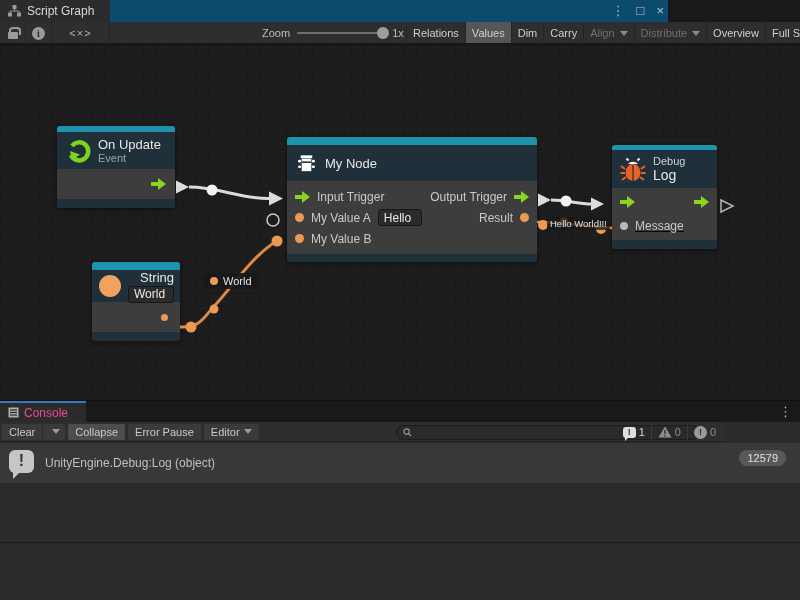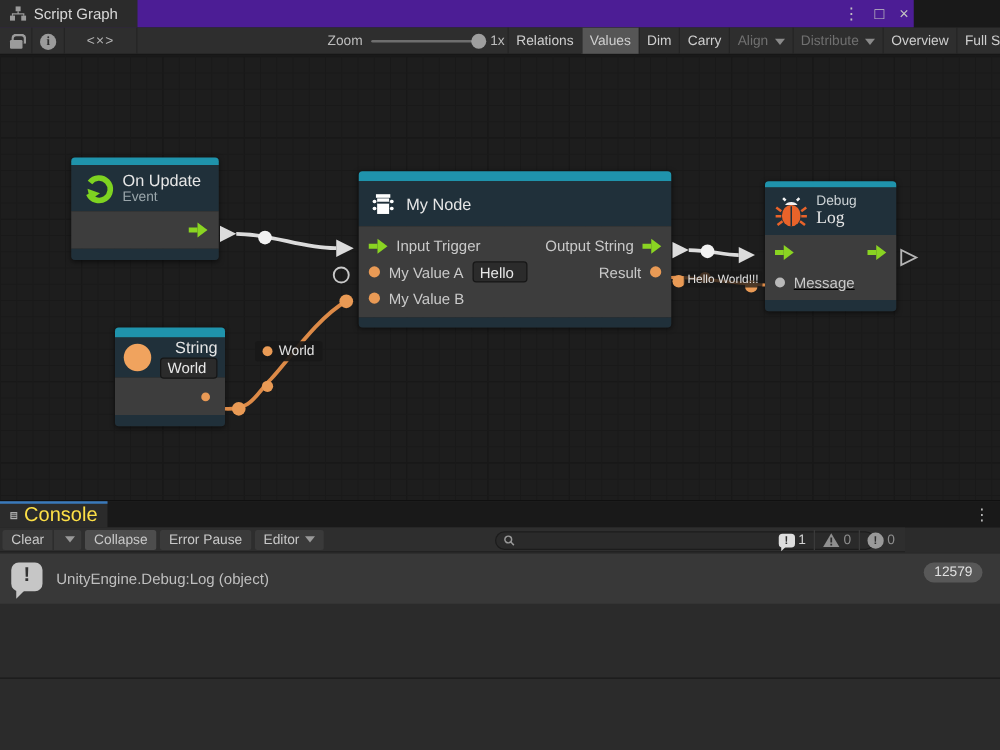--- a/index.html
+++ b/index.html
@@ -1,21 +1,21 @@
 <!DOCTYPE html>
 <html><head>
 <meta charset="utf-8">
 <style>
   * { margin:0; padding:0; box-sizing:border-box; }
   html,body { width:800px; height:600px; overflow:hidden; background:#191919;
     font-family:"Liberation Sans", sans-serif; -webkit-font-smoothing:antialiased; }
   .app { position:relative; width:800px; height:600px; }
 
   
-  .titlebar { position:absolute; left:0; top:0; width:731px; height:22px; background:#4c1d95; }
+  .titlebar { position:absolute; left:0; top:0; width:668px; height:22px; background:#0c4a6e; }
   .doc-tab { position:absolute; left:0; top:0; height:22px; width:110px; background:#2b2b2b;
     display:flex; align-items:center; gap:6px; padding:0 8px; }
   .doc-tab .ttext { color:#d8d8d8; font-size:12px; }
   .win-controls { position:absolute; right:4px; top:0; height:22px; display:flex; align-items:center; gap:12px; }
   .win-controls span { color:#c2c2c2; font-size:13px; line-height:22px; cursor:default; }
 
   
   .gtoolbar { position:absolute; left:0; top:22px; width:800px; height:22px; background:#2e2e2e;
     border-bottom:1px solid #161616; overflow:hidden; }
   .tb-left { position:absolute; left:0; top:0; height:22px; display:flex; align-items:center; }
@@ -92,28 +92,28 @@
   .node-string .node-foot { height:9px; }
   .string-col { display:flex; flex-direction:column; align-items:flex-end; gap:1px; margin-left:auto; }
   .string-circle { width:22px; height:22px; border-radius:50%; background:#f0a35e; flex:none; }
   .node-debug { left:612px; top:100px; width:105px; }
   .node-debug .node-top { height:5px; } .node-debug .node-head { height:38px; }
   .node-debug .node-body { padding:2px 0; }
   .node-debug .node-body .prow { height:24px;text-decoration:underline; }
   .node-debug .node-foot { height:9px; }
   .debug-col { display:flex; flex-direction:column; }
   .debug-col .nsub { font-size:11px; color:#ccd2d5; }
-  .debug-col .ntitle { font-size:14px;font-family:Liberation Serif, serif; }
+  .debug-col .ntitle { font-size:14px; }
 
   
   .console { position:absolute; left:0; top:400px; width:800px; height:200px; background:#2b2b2b; border-top:1px solid #101010; }
   .ctabstrip { position:absolute; left:0; top:0; width:800px; height:21px; background:#191919; }
   .ctab { position:absolute; left:0; top:0; width:86px; height:21px; background:#2b2b2b;
     border-top:2px solid #3a79bb; display:flex; align-items:center; gap:5px; padding:0 8px; }
-  .ctab .ctext { color:#fde047; font-size:16px; }
+  .ctab .ctext { color:#ec4899; font-size:12px; }
   .ckebab { position:absolute; right:8px; top:0; color:#bdbdbd; font-size:13px; line-height:21px; }
   .ctoolbar { position:absolute; left:0; top:21px; width:724px; height:20px; background:#2e2e2e;
     border-bottom:1px solid #1f1f1f; display:flex; align-items:center; }
   .cbtn { height:16px; display:flex; align-items:center; padding:0 7px; margin-left:3px;
     background:#3a3a3a; border-radius:2px; color:#c8c8c8; font-size:11px; white-space:nowrap; }
   .cbtn.split { padding:0; margin-left:2px; }
   .cbtn.split .cpart { padding:0 7px; height:16px; display:flex; align-items:center; }
   .cbtn.split .cpart.arr { border-left:1px solid #2a2a2a; padding:0 5px; }
   .cbtn.lighter { background:#4d4d4d; }
   .cbtn .caret { border-top-color:#9a9a9a; margin-left:4px; }
@@ -288,21 +288,21 @@
         </svg>
         <div class="ntitle">My Node</div>
       </div>
       <div class="node-body">
         <div class="prow">
           <span class="pgroup">
             <span class="flow-arrow"></span>
             <span class="plabel">Input Trigger</span>
           </span>
           <span class="pgroup">
-            <span class="plabel">Output String</span>
+            <span class="plabel">Output Trigger</span>
             <span class="flow-arrow"></span>
           </span>
         </div>
         <div class="prow">
           <span class="pgroup">
             <span class="dot"></span>
             <span class="plabel">My Value A</span>
             <input class="inline-field field-hello" value="Hello" style="">
           </span>
           <span class="pgroup">

